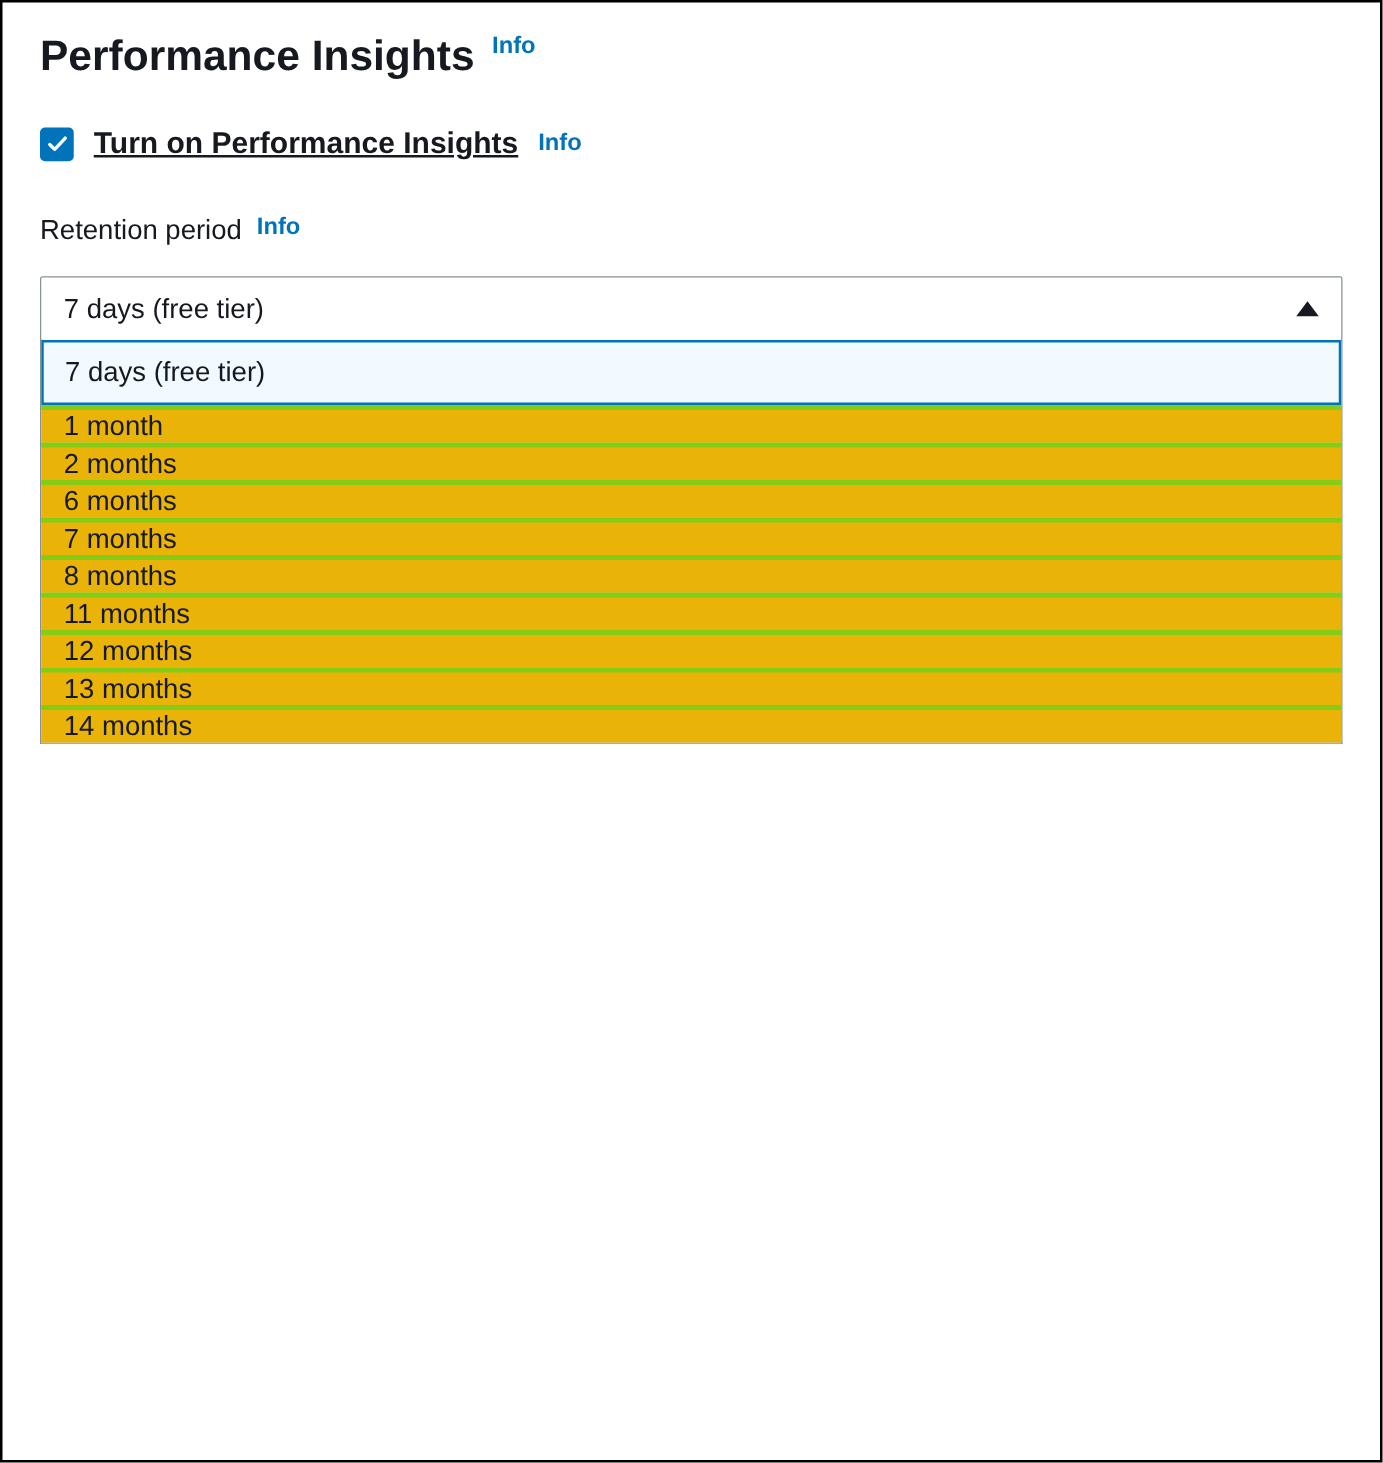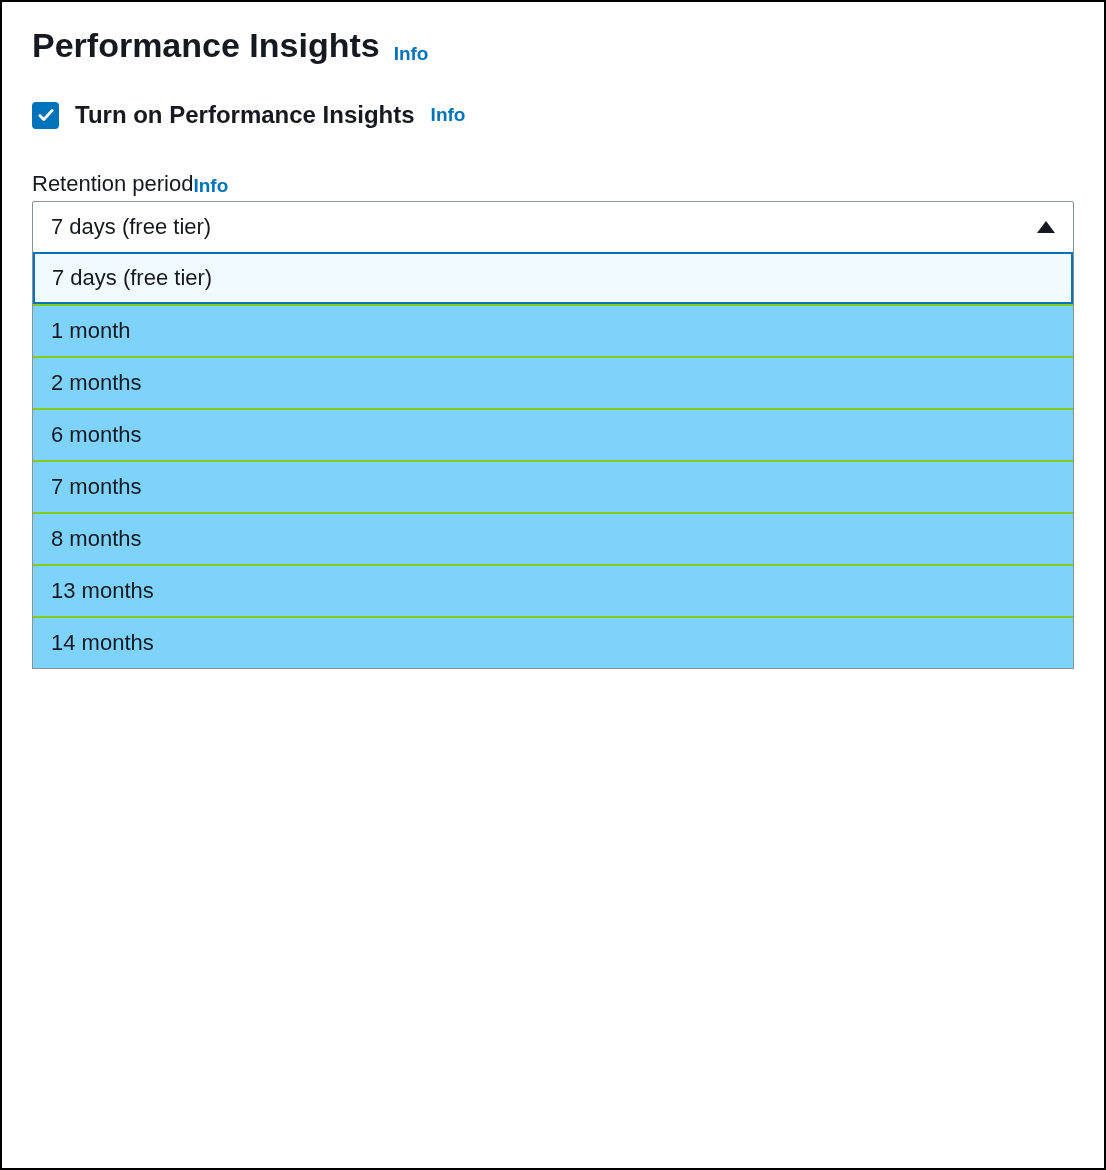--- a/index.html
+++ b/index.html
@@ -11,21 +11,21 @@
   .panel {
     width: 1106px;
     height: 1170px;
     border: 2px solid #000;
     padding: 24px 30px 0 30px;
     position: relative;
     overflow: hidden;
   }
   .heading-row {
     display: flex;
-    align-items: flex-end;
+    align-items: flex-start;
     gap: 14px;
     margin-bottom: 36px;
   }
   .heading {
     font-size: 34px;
     font-weight: 700;
     color: #16191f;
   }
   .info-link {
     color: #0073bb;
@@ -54,25 +54,27 @@
     align-items: center;
     justify-content: center;
     cursor: pointer;
     flex-shrink: 0;
   }
   .checkbox svg { width: 18px; height: 18px; }
   .checkbox-label {
     font-size: 24px;
     font-weight: 700;
     color: #16191f;
+    text-decoration: underline;
   }
   .field-label-row {
     display: flex;
-    align-items: flex-end;
-    margin-bottom: 4px;
+    align-items: flex-start;
+    gap: 12px;
+    margin-bottom: 24px;
   }
   .field-label {
     font-size: 22px;
     color: #16191f;
   }
   .select-wrap {
     position: relative;
   }
   .select-box {
     width: 100%;
@@ -93,26 +95,26 @@
     border-right: 9px solid transparent;
     border-bottom: 12px solid #16191f;
   }
   .dropdown {
     border-left: 1px solid #879196;
     border-right: 1px solid #879196;
     border-bottom: 1px solid #879196;
     margin-top: -1px;
   }
   .option {
-    padding: 12px 18px;
+    padding: 0 18px;
     font-size: 22px;
     color: #16191f;
-    border-top: 2px solid #84cc16;
+    border-top: 4px solid #84cc16;
     cursor: pointer;
-    background: #7dd3fc;
+    background: #eab308;
   }
   .option:first-child { border-top: none; }
   .option.selected {
     background: #f1faff;
     border: 2px solid #0073bb;
     padding: 11px 17px;
   }
 </style>
 </head>
 <body>
@@ -144,18 +146,20 @@
       <span>7 days (free tier)</span>
       <span class="caret-up"></span>
     </div>
     <div class="dropdown" id="retention-dropdown">
         <div class="option selected">7 days (free tier)</div>
         <div class="option">1 month</div>
         <div class="option">2 months</div>
         <div class="option">6 months</div>
         <div class="option">7 months</div>
         <div class="option">8 months</div>
+        <div class="option">11 months</div>
+        <div class="option">12 months</div>
         <div class="option">13 months</div>
         <div class="option">14 months</div>
       </div>
   </div>
 
 </div>
 
 </body></html>

